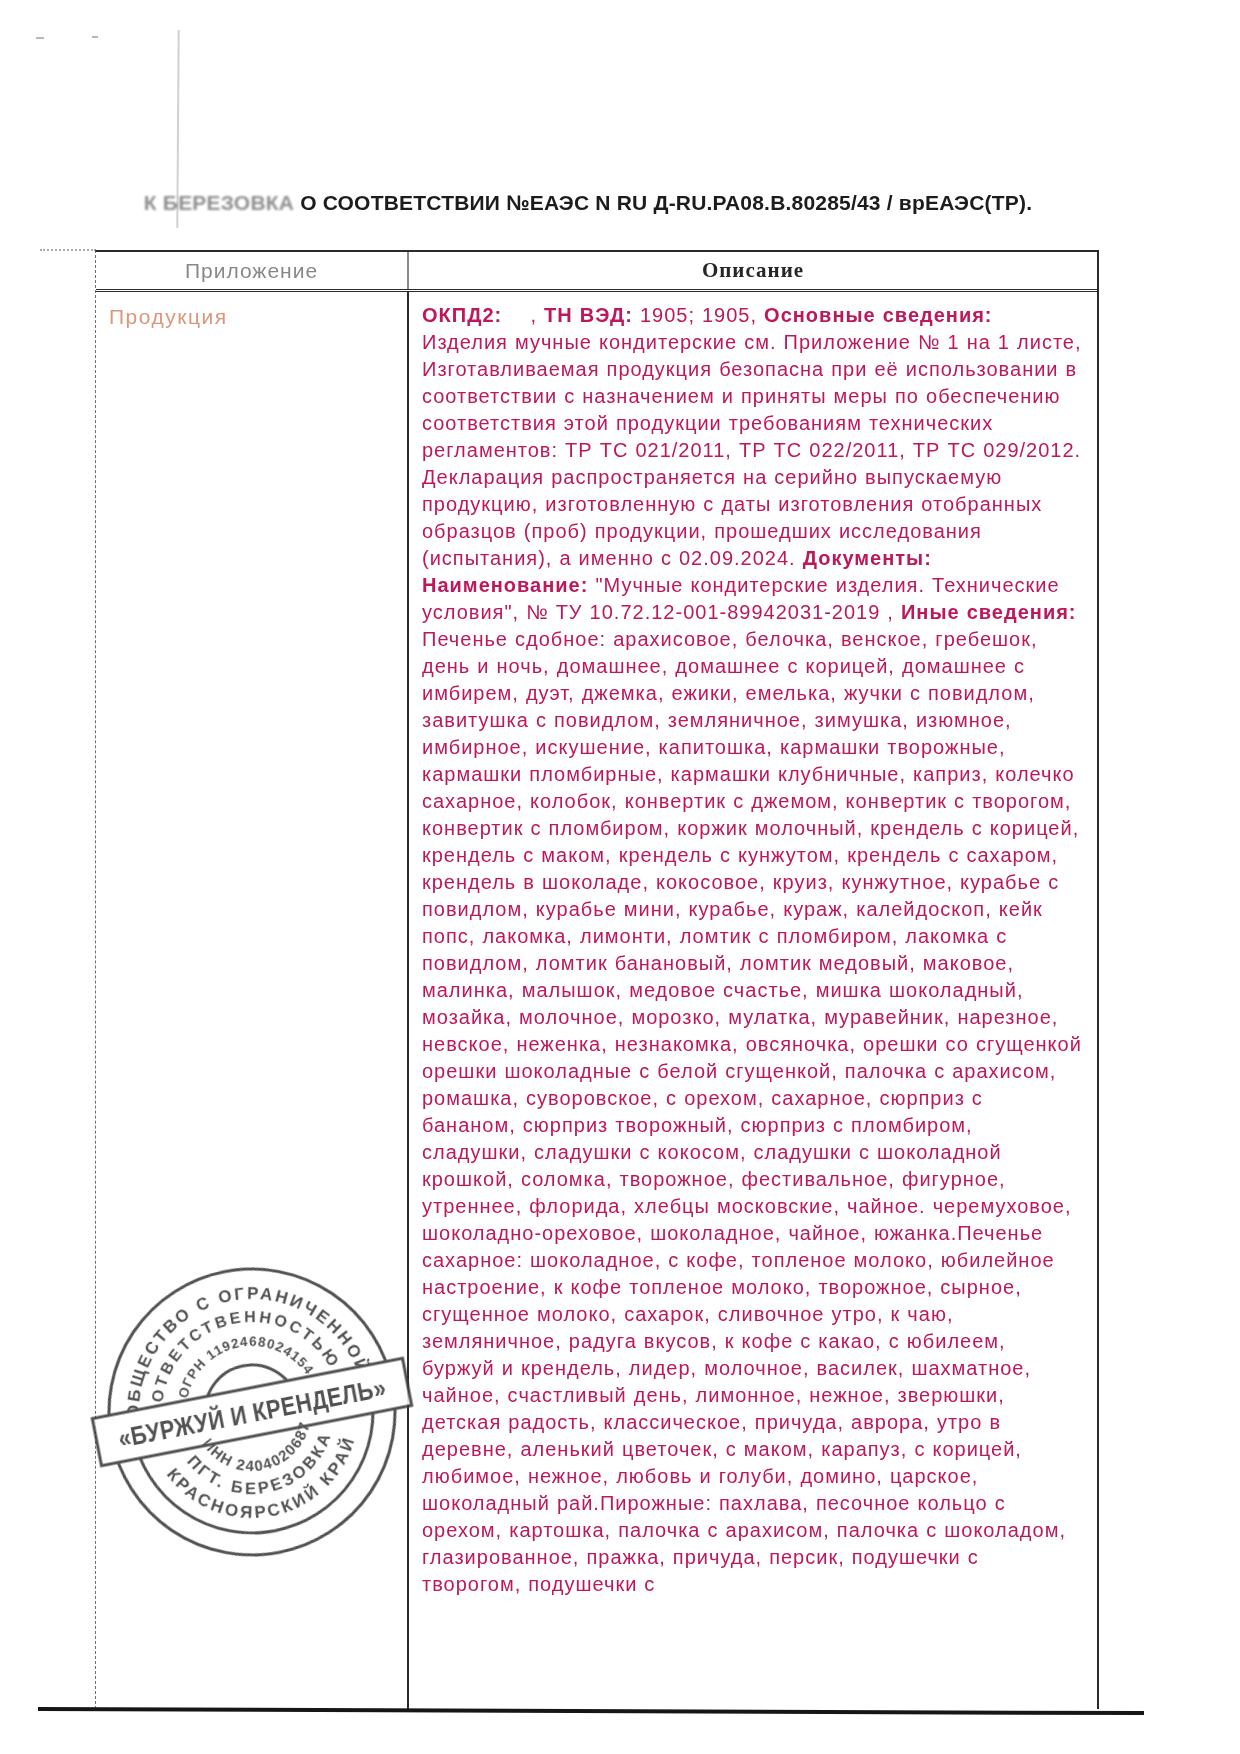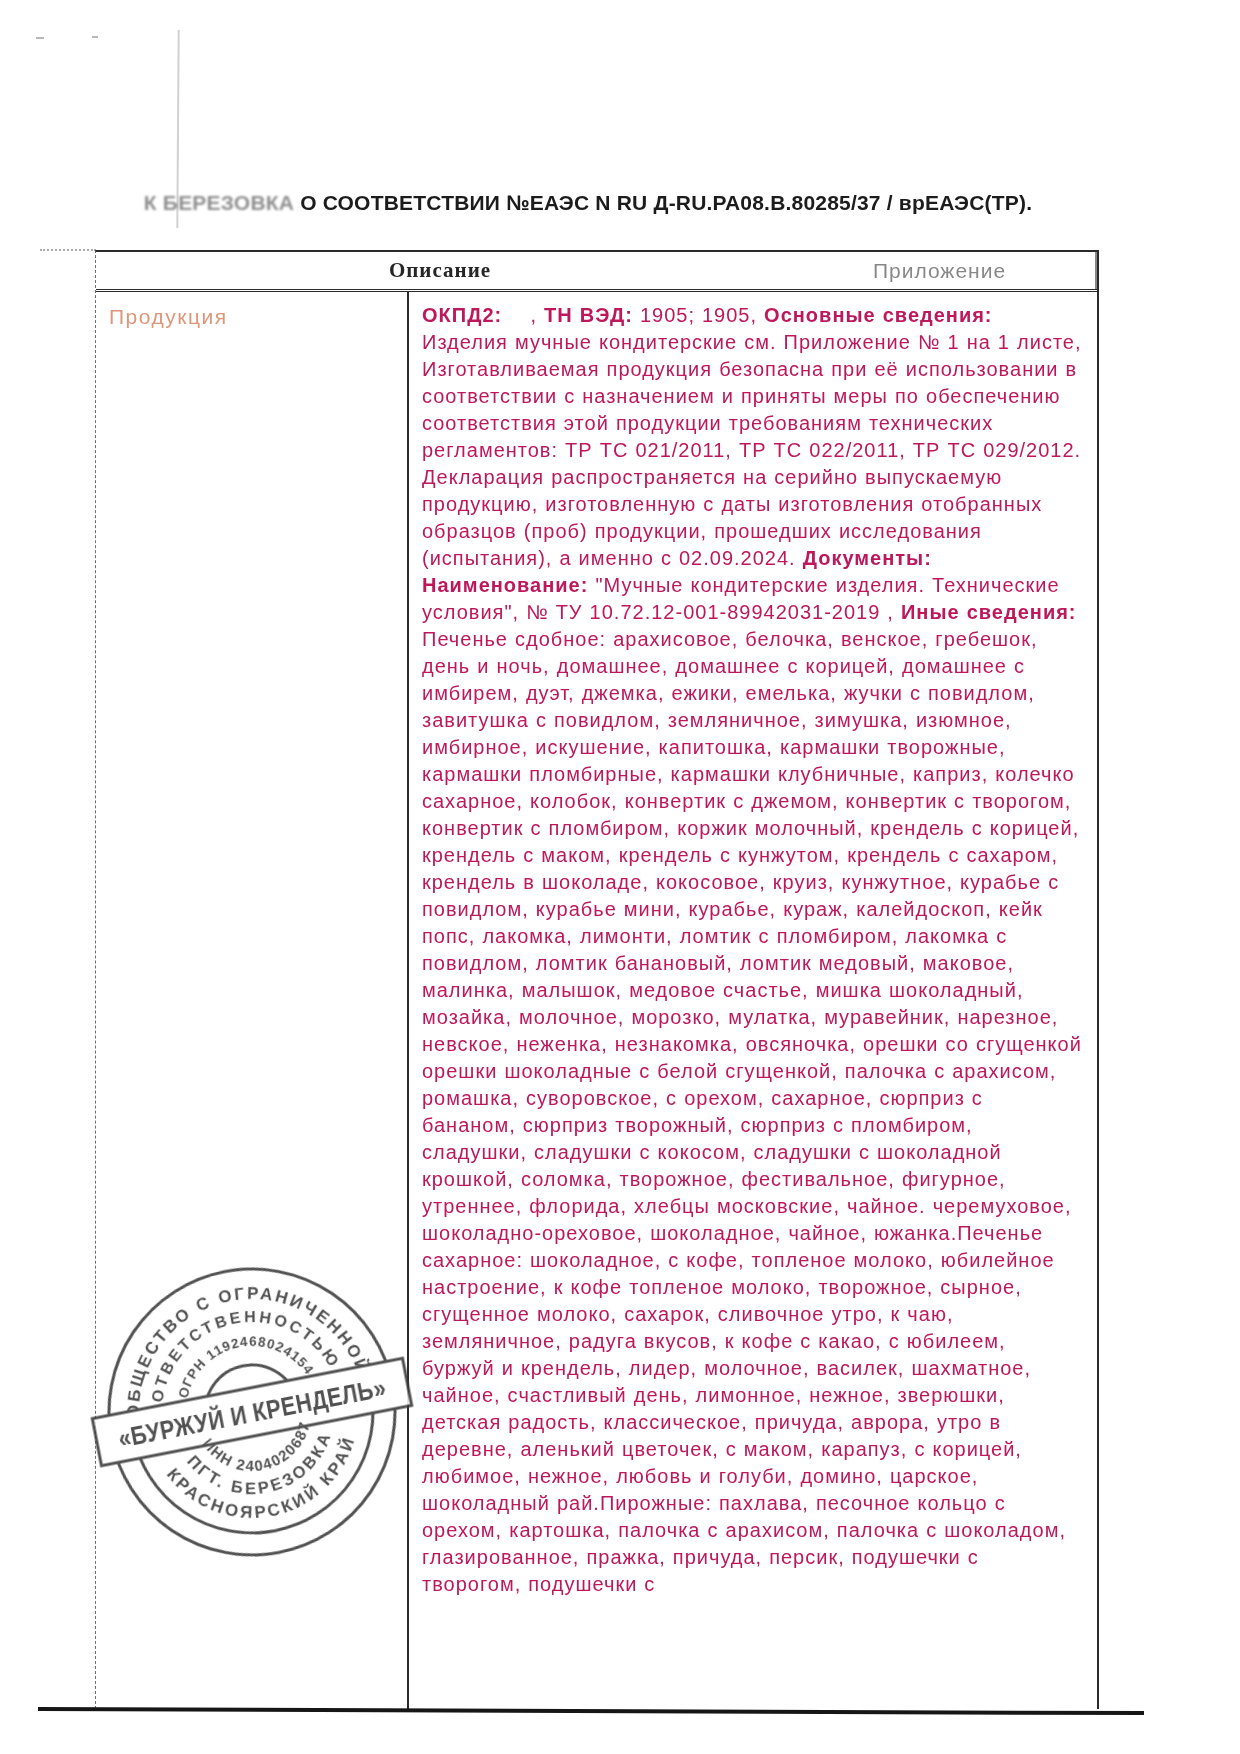--- a/index.html
+++ b/index.html
@@ -53,29 +53,29 @@
 </head>
 <body>
 
 <div class="page">
 
   <div class="vline-artifact"></div>
   <div class="speck" style="left:36px;top:37px;width:8px;height:2px;"></div>
   <div class="speck" style="left:92px;top:36px;width:6px;height:2px;"></div>
 
   <div class="title2">
-    <span class="faded-start">К БЕРЕЗОВКА</span><span> О СООТВЕТСТВИИ №ЕАЭС N RU Д-RU.РА08.В.80285/37 / врЕАЭС(ТР).</span>
+    <span class="faded-start">К БЕРЕЗОВКА</span><span> О СООТВЕТСТВИИ №ЕАЭС N RU Д-RU.РА08.В.80285/43 / врЕАЭС(ТР).</span>
   </div>
 
   <div class="dash-ext"></div>
 
   <div class="doc-table">
     <div class="thead">
+      <div class="th th1">Приложение</div>
       <div class="th th2">Описание</div>
-      <div class="th th1">Приложение</div>
     </div>
     <div class="tbody">
       <div class="cell-label">
         <div class="label-text">Продукция</div>
       </div>
       <div class="cell-desc">
         <div class="desc-text"><span class="b">ОКПД2:</span><span>    , </span><span class="b">ТН ВЭД:</span><span> 1905; 1905, </span><span class="b">Основные сведения:</span><span> Изделия мучные кондитерские см. Приложение № 1 на 1 листе, Изготавливаемая продукция безопасна при её использовании в соответствии с назначением и приняты меры по обеспечению соответствия этой продукции требованиям технических регламентов: ТР ТС 021/2011, ТР ТС 022/2011, ТР ТС 029/2012. Декларация распространяется на серийно выпускаемую продукцию, изготовленную с даты изготовления отобранных образцов (проб) продукции, прошедших исследования (испытания), а именно с 02.09.2024. </span><span class="b">Документы:</span><span> </span><span class="b">Наименование:</span><span> "Мучные кондитерские изделия. Технические условия", № ТУ 10.72.12-001-89942031-2019 , </span><span class="b">Иные сведения:</span><span>
 Печенье сдобное: арахисовое, белочка, венское, гребешок, день и ночь, домашнее, домашнее с корицей, домашнее с имбирем, дуэт, джемка, ежики, емелька, жучки с повидлом, завитушка с повидлом, земляничное, зимушка, изюмное, имбирное, искушение, капитошка, кармашки творожные, кармашки пломбирные, кармашки клубничные, каприз, колечко сахарное, колобок, конвертик с джемом, конвертик с творогом, конвертик с пломбиром, коржик молочный, крендель с корицей, крендель с маком, крендель с кунжутом, крендель с сахаром, крендель в шоколаде, кокосовое, круиз, кунжутное, курабье с повидлом, курабье мини, курабье, кураж, калейдоскоп, кейк попс, лакомка, лимонти, ломтик с пломбиром, лакомка с повидлом, ломтик банановый, ломтик медовый, маковое, малинка, малышок, медовое счастье, мишка шоколадный, мозайка, молочное, морозко, мулатка, муравейник, нарезное, невское, неженка, незнакомка, овсяночка, орешки со сгущенкой орешки шоколадные с белой сгущенкой, палочка с арахисом, ромашка, суворовское, с орехом, сахарное, сюрприз с бананом, сюрприз творожный, сюрприз с пломбиром, сладушки, сладушки с кокосом, сладушки с шоколадной крошкой, соломка, творожное, фестивальное, фигурное, утреннее, флорида, хлебцы московские, чайное. черемуховое, шоколадно-ореховое, шоколадное, чайное, южанка.Печенье сахарное: шоколадное, с кофе, топленое молоко, юбилейное настроение, к кофе топленое молоко, творожное, сырное, сгущенное молоко, сахарок, сливочное утро, к чаю, земляничное, радуга вкусов, к кофе с какао, с юбилеем, буржуй и крендель, лидер, молочное, василек, шахматное, чайное, счастливый день, лимонное, нежное, зверюшки, детская радость, классическое, причуда, аврора, утро в деревне, аленький цветочек, с маком, карапуз, с корицей, любимое, нежное, любовь и голуби, домино, царское, шоколадный рай.Пирожные: пахлава, песочное кольцо с орехом, картошка, палочка с арахисом, палочка с шоколадом, глазированное, пражка, причуда, персик, подушечки с творогом, подушечки с</span></div>
       </div>
     </div>

